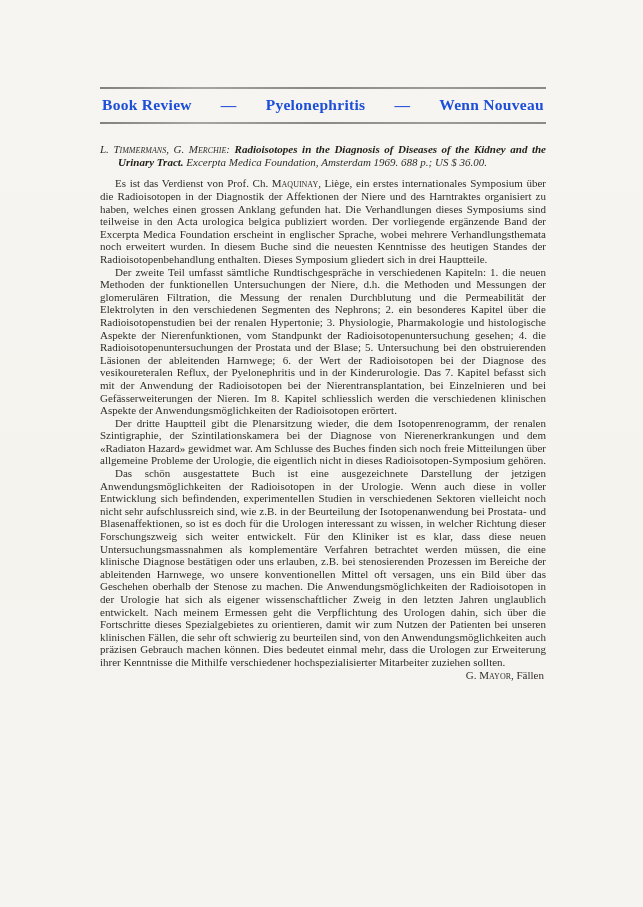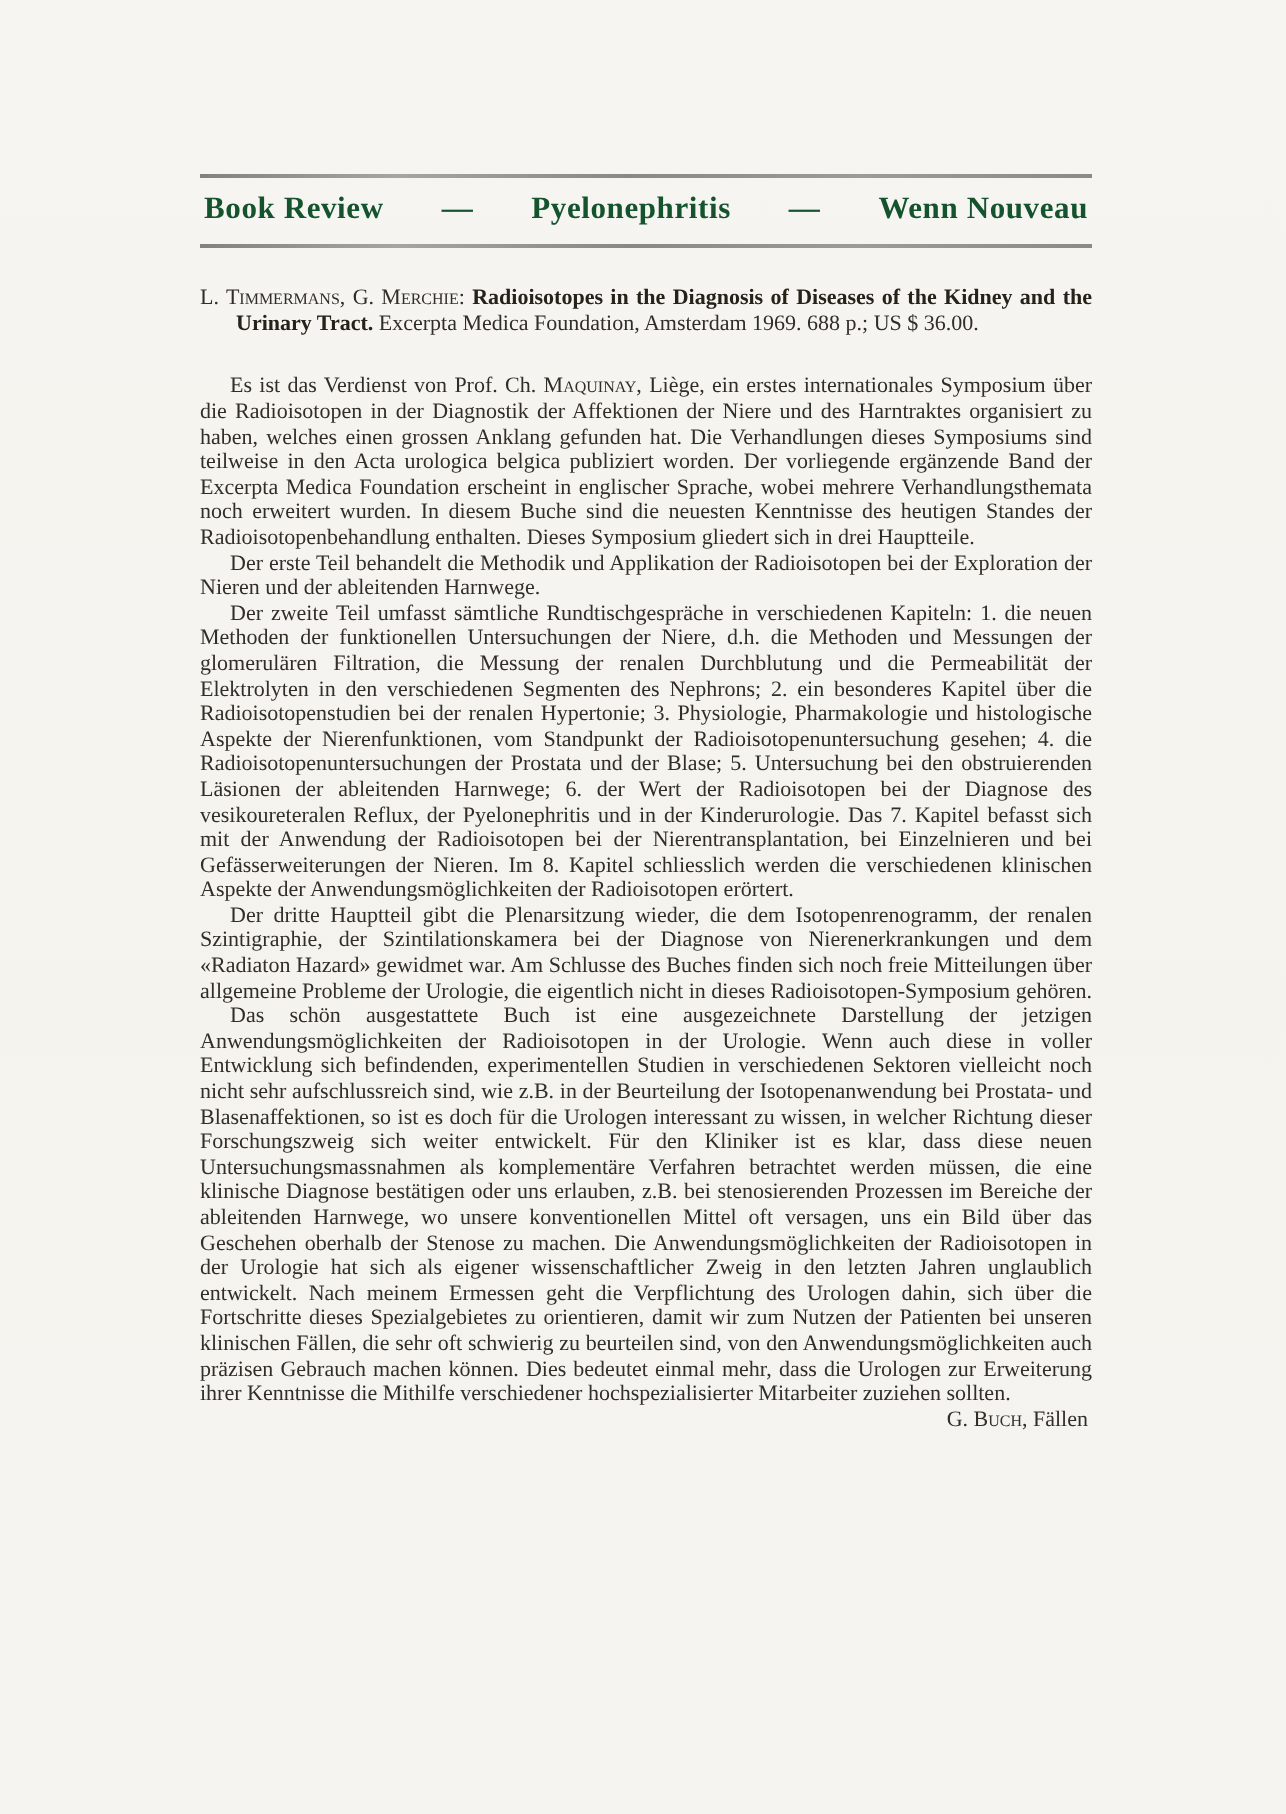--- a/index.html
+++ b/index.html
@@ -23,36 +23,37 @@
     background: linear-gradient(90deg, #83817c, #a7a5a0 22%, #8a8883 48%, #9d9b96 74%, #8c8a85);
     border: none;
   }
   .header-row {
     display: flex;
     justify-content: space-between;
     align-items: baseline;
     font-weight: bold;
     font-size: 15.5px;
     letter-spacing: 0.3px;
-    color: #14532d;
+    color: #1d4ed8;
     padding: 7px 2px 8px 2px;
   }
   .body-text {
     font-size: 11px;
     line-height: 12.6px;
     text-align: justify;
     color: #312e28;
   }
   .citation {
-    margin: 19px 0 18px 0;
+    margin: 19px 0 8px 0;
     padding-left: 18px;
     text-indent: -18px;
     font-size: 11px;
     line-height: 13.2px;
     text-align: justify;
+    font-style: italic;
   }
   .citation .bold { font-weight: bold; color: #242219; }
   .sc { font-variant: small-caps; }
   .para {
     margin: 0;
     text-indent: 15px;
     text-align: justify;
   }
   .signature {
     text-align: right;
@@ -74,21 +75,20 @@
       <span>—</span>
       <span>Wenn Nouveau</span>
     </div>
     <div class="rule"></div>
   </header>
 
   <div class="body-text">
     <p class="citation"><span class="sc">L. Timmermans, G. Merchie: </span><span class="bold">Radioisotopes in the Diagnosis of Diseases of the Kidney and the Urinary Tract. </span><span>Excerpta Medica Foundation, Amsterdam 1969. 688 p.; US $ 36.00.</span></p>
     <div>
         <p class="para"><span>Es ist das Verdienst von Prof. Ch. </span><span class="sc">Maquinay</span><span>, Liège, ein erstes internationales Symposium über die Radioisotopen in der Diagnostik der Affektionen der Niere und des Harntraktes organisiert zu haben, welches einen grossen Anklang gefunden hat. Die Verhandlungen dieses Symposiums sind teilweise in den Acta urologica belgica publiziert worden. Der vorliegende ergänzende Band der Excerpta Medica Foundation erscheint in englischer Sprache, wobei mehrere Verhandlungsthemata noch erweitert wurden. In diesem Buche sind die neuesten Kenntnisse des heutigen Standes der Radioisotopenbehandlung enthalten. Dieses Symposium gliedert sich in drei Hauptteile.</span></p>
-        <p class="para"><span>Der erste Teil behandelt die Methodik und Applikation der Radioisotopen bei der Exploration der Nieren und der ableitenden Harnwege.</span></p>
         <p class="para"><span>Der zweite Teil umfasst sämtliche Rundtischgespräche in verschiedenen Kapiteln: 1. die neuen Methoden der funktionellen Untersuchungen der Niere, d.h. die Methoden und Messungen der glomerulären Filtration, die Messung der renalen Durchblutung und die Permeabilität der Elektrolyten in den verschiedenen Segmenten des Nephrons; 2. ein besonderes Kapitel über die Radioisotopenstudien bei der renalen Hypertonie; 3. Physiologie, Pharmakologie und histologische Aspekte der Nierenfunktionen, vom Standpunkt der Radioisotopenuntersuchung gesehen; 4. die Radioisotopenuntersuchungen der Prostata und der Blase; 5. Untersuchung bei den obstruierenden Läsionen der ableitenden Harnwege; 6. der Wert der Radioisotopen bei der Diagnose des vesikoureteralen Reflux, der Pyelonephritis und in der Kinderurologie. Das 7. Kapitel befasst sich mit der Anwendung der Radioisotopen bei der Nierentransplantation, bei Einzelnieren und bei Gefässerweiterungen der Nieren. Im 8. Kapitel schliesslich werden die verschiedenen klinischen Aspekte der Anwendungsmöglichkeiten der Radioisotopen erörtert.</span></p>
         <p class="para"><span>Der dritte Hauptteil gibt die Plenarsitzung wieder, die dem Isotopenrenogramm, der renalen Szintigraphie, der Szintilationskamera bei der Diagnose von Nierenerkrankungen und dem «Radiaton Hazard» gewidmet war. Am Schlusse des Buches finden sich noch freie Mitteilungen über allgemeine Probleme der Urologie, die eigentlich nicht in dieses Radioisotopen-Symposium gehören.</span></p>
         <p class="para"><span>Das schön ausgestattete Buch ist eine ausgezeichnete Darstellung der jetzigen Anwendungsmöglichkeiten der Radioisotopen in der Urologie. Wenn auch diese in voller Entwicklung sich befindenden, experimentellen Studien in verschiedenen Sektoren vielleicht noch nicht sehr aufschlussreich sind, wie z.B. in der Beurteilung der Isotopenanwendung bei Prostata- und Blasenaffektionen, so ist es doch für die Urologen interessant zu wissen, in welcher Richtung dieser Forschungszweig sich weiter entwickelt. Für den Kliniker ist es klar, dass diese neuen Untersuchungsmassnahmen als komplementäre Verfahren betrachtet werden müssen, die eine klinische Diagnose bestätigen oder uns erlauben, z.B. bei stenosierenden Prozessen im Bereiche der ableitenden Harnwege, wo unsere konventionellen Mittel oft versagen, uns ein Bild über das Geschehen oberhalb der Stenose zu machen. Die Anwendungsmöglichkeiten der Radioisotopen in der Urologie hat sich als eigener wissenschaftlicher Zweig in den letzten Jahren unglaublich entwickelt. Nach meinem Ermessen geht die Verpflichtung des Urologen dahin, sich über die Fortschritte dieses Spezialgebietes zu orientieren, damit wir zum Nutzen der Patienten bei unseren klinischen Fällen, die sehr oft schwierig zu beurteilen sind, von den Anwendungsmöglichkeiten auch präzisen Gebrauch machen können. Dies bedeutet einmal mehr, dass die Urologen zur Erweiterung ihrer Kenntnisse die Mithilfe verschiedener hochspezialisierter Mitarbeiter zuziehen sollten.</span></p>
       </div>
-    <p class="signature"><span>G. </span><span class="sc">Buch</span><span>, Fällen</span></p>
+    <p class="signature"><span>G. </span><span class="sc">Mayor</span><span>, Fällen</span></p>
   </div>
 
 </div>
 
 </body></html>

